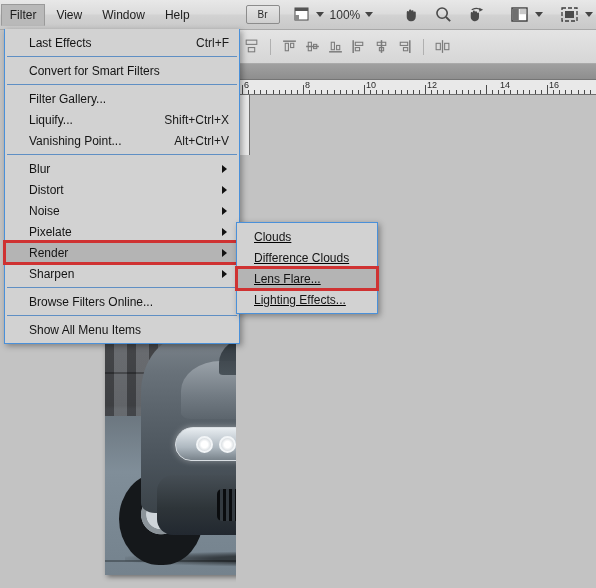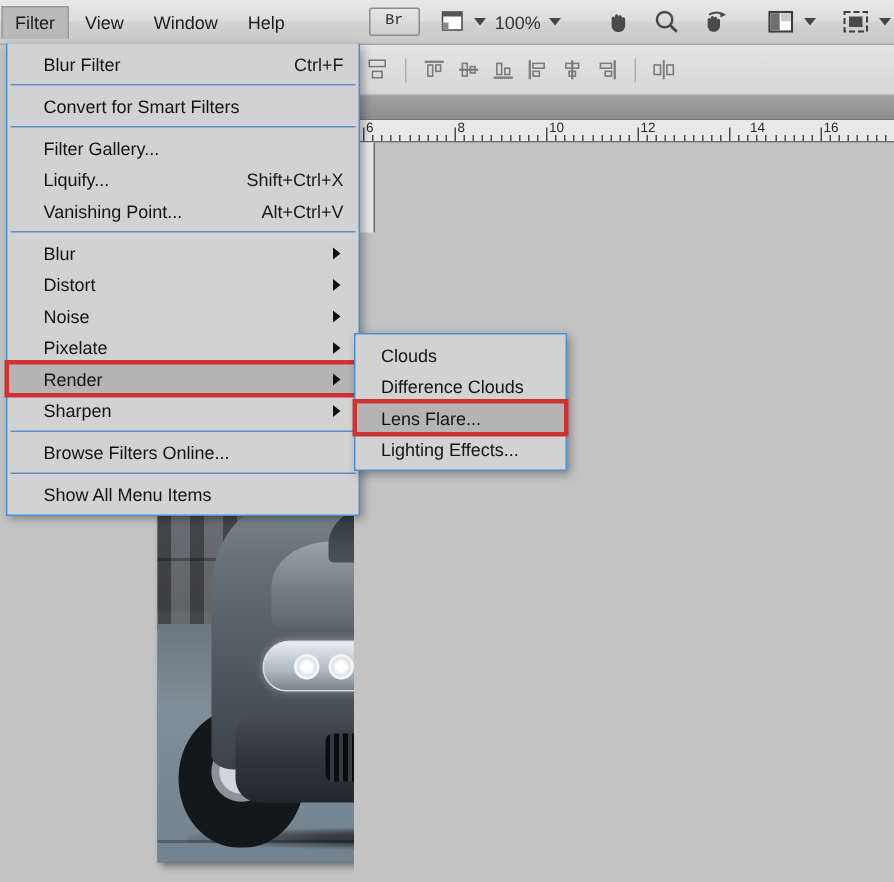--- a/index.html
+++ b/index.html
@@ -9,39 +9,39 @@
     font-family: "Liberation Sans", sans-serif;
     background: #c0c0c0;
   }
   #app { position: relative; width: 596px; height: 588px; background: #c3c3c3; }
 
   
   .menubar {
     position: absolute; left: 0; top: 0; width: 596px; height: 30px;
     background: linear-gradient(to bottom,#e8e8e8 0%,#dcdcdc 48%,#d2d2d2 52%,#c9c9c9 100%);
     border-bottom: 1px solid #a8a8a8;
-    display: flex; align-items: center;
+    display: flex; align-items: center; justify-content: center;
   }
   .menu-item {
     font-size: 12px; color: #1c1c1c; padding: 4px 9px; margin: 0 1px;
     line-height: 14px; white-space: nowrap;
   }
   .menu-item.active {
     background: #b9b9b9;
     border: 1px solid #9a9a9a;
     border-bottom: 1px solid #b9b9b9;
     padding: 3px 8px;
   }
   .tb-sep { width: 1px; height: 18px; background: #a9a9a9; margin: 0 8px; }
   .tb-btn { display: flex; align-items: center; justify-content: center; margin: 0 3px; }
   .br-btn {
     width: 34px; height: 19px; border: 1px solid #8c8c8c; border-radius: 2px;
     background: linear-gradient(to bottom,#e6e6e6,#cfcfcf);
     font-size: 10px; color: #2b2b2b; display: flex; align-items: center; justify-content: center;
-    font-family: Liberation Mono, monospace;
+    font-family: Liberation Sans, sans-serif;
     margin-left: 27px;
   }
   .caret { width: 0; height: 0; border-left: 4px solid transparent; border-right: 4px solid transparent;
            border-top: 5px solid #454545; margin-left: 5px; }
   .zoomlbl { font-size: 12px; color: #333; }
 
   
   .optionsbar {
     position: absolute; left: 236px; top: 30px; width: 360px; height: 34px;
     background: linear-gradient(to bottom,#e4e4e4,#d6d6d6);
@@ -203,21 +203,21 @@
   .msep { height: 1px; background: #5f8fc4; margin: 3px 2px; }
   .mrow.hl-red {
     background: #b4b4b4;
     outline: 3px solid #cf3232; outline-offset: -1px;
     z-index: 5;
   }
   .submenu {
     position: absolute; left: 236px; top: 222px; width: 142px;
     background: #d2d2d2; border: 1px solid #4a90d9;
     box-shadow: 2px 2px 6px rgba(0,0,0,.35);
-    padding: 3px 0; z-index: 50;
+    padding: 3px 0; z-index: 50; text-decoration: underline;
   }
   .submenu .mrow { padding-left: 17px; }
 </style>
 </head>
 <body>
 
 <div id="app">
 
   <div class="left-pane"></div>
 
@@ -437,21 +437,21 @@
       <svg width="20" height="17" viewBox="0 0 20 17">
         <rect x="2" y="2" width="15" height="13" fill="none" stroke="#3d3d3d" stroke-width="1.3" stroke-dasharray="4 2"></rect>
         <rect x="5" y="5" width="9" height="7" fill="#4a4a4a"></rect>
       </svg>
       <span class="caret"></span>
     </div>
   </div>
 
   <div class="dropdown" id="filter-menu">
       <div class="mrow">
-        <span>Blur Filter</span>
+        <span>Last Effects</span>
         <span class="sc">Ctrl+F</span>
       </div>
       <div class="msep"></div>
       <div class="mrow">
         <span>Convert for Smart Filters</span>
       </div>
       <div class="msep"></div>
       <div class="mrow">
         <span>Filter Gallery...</span>
       </div>

